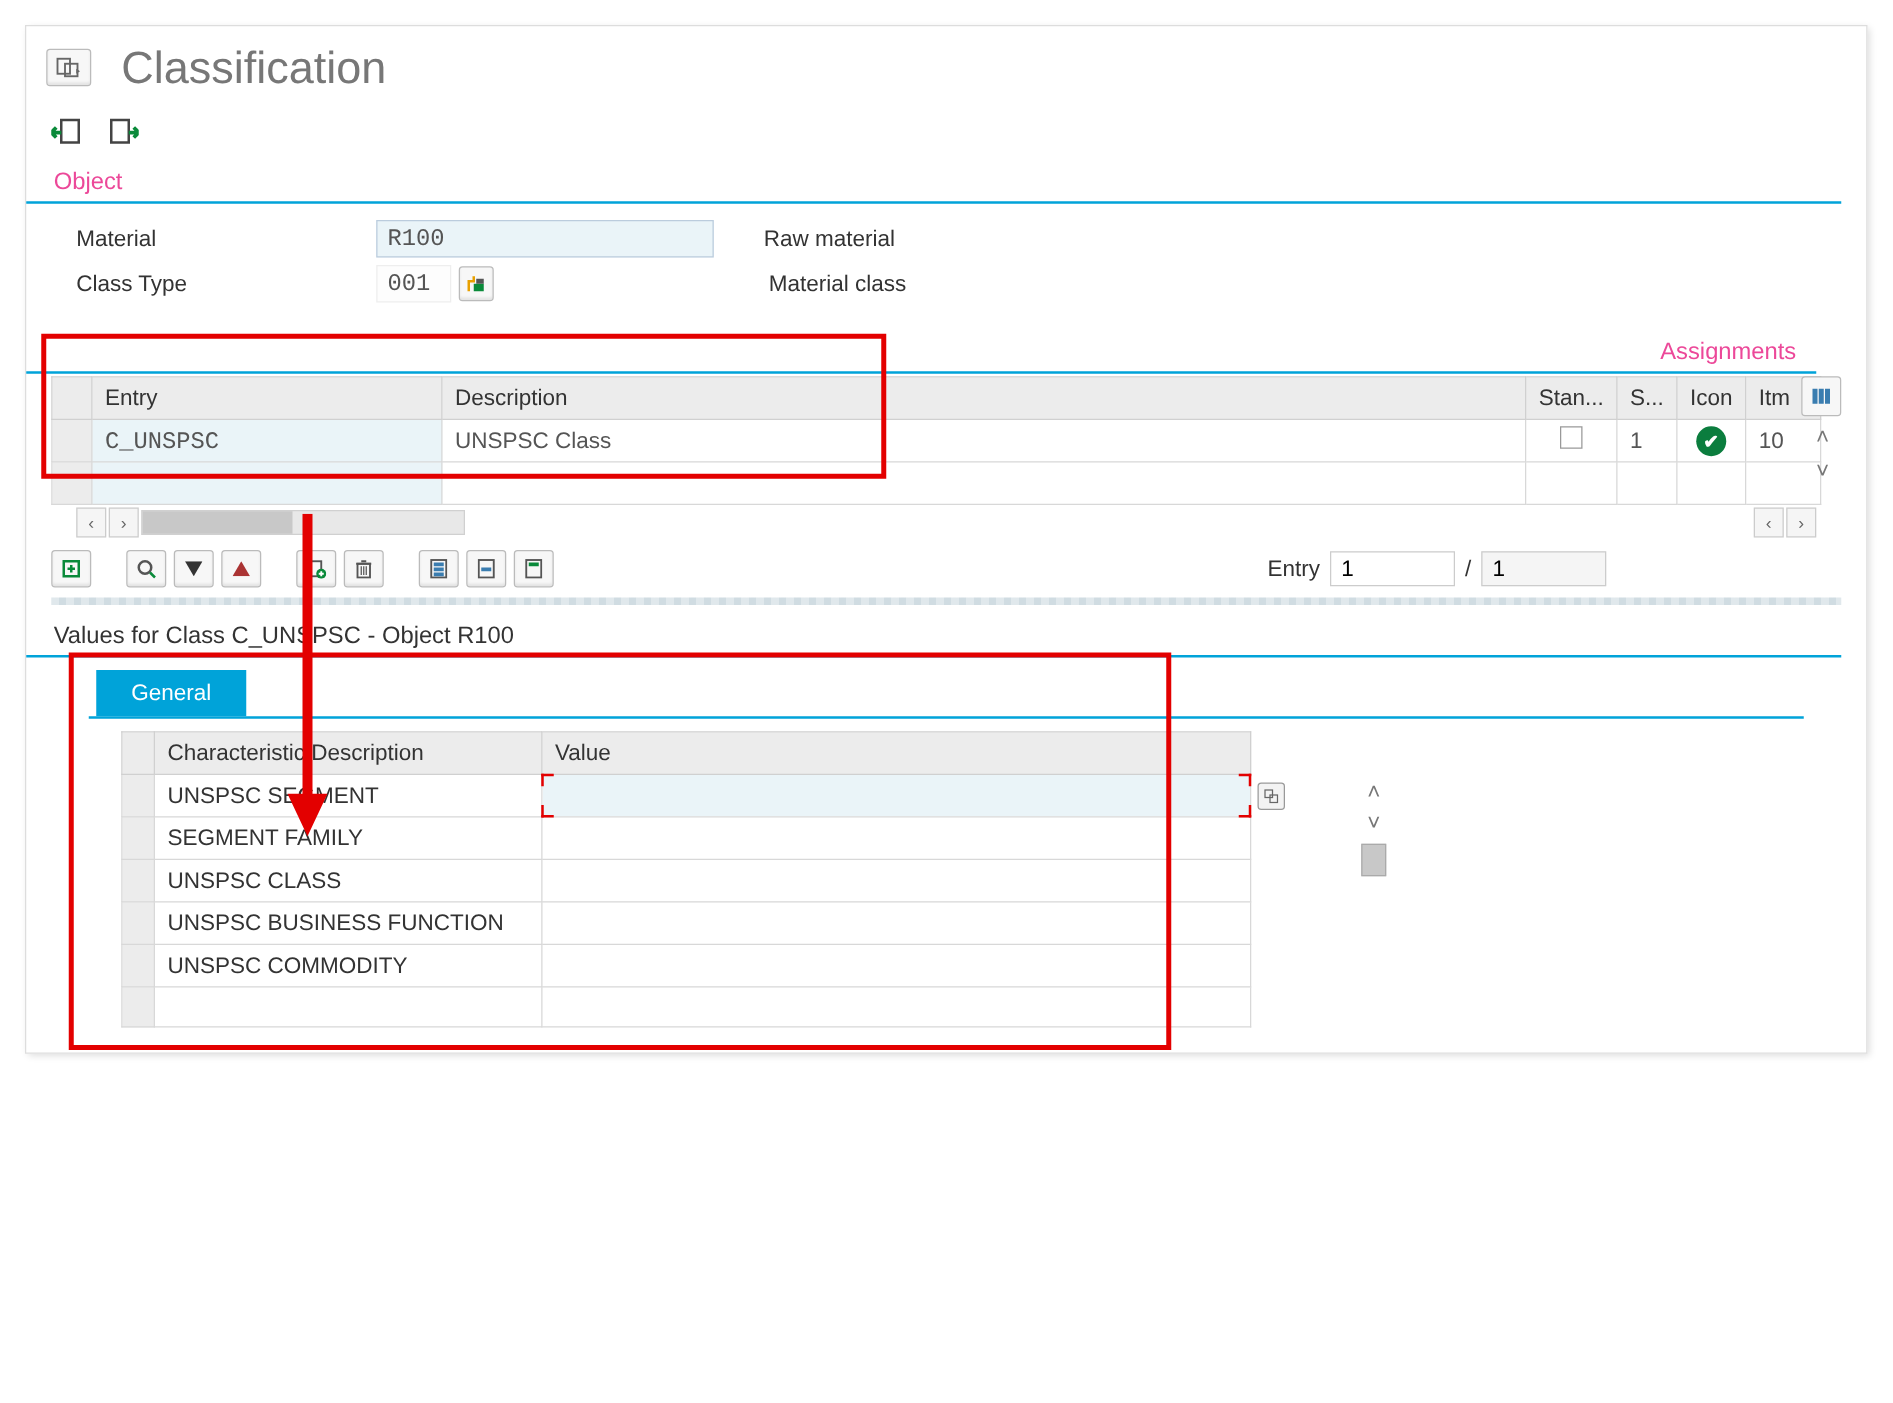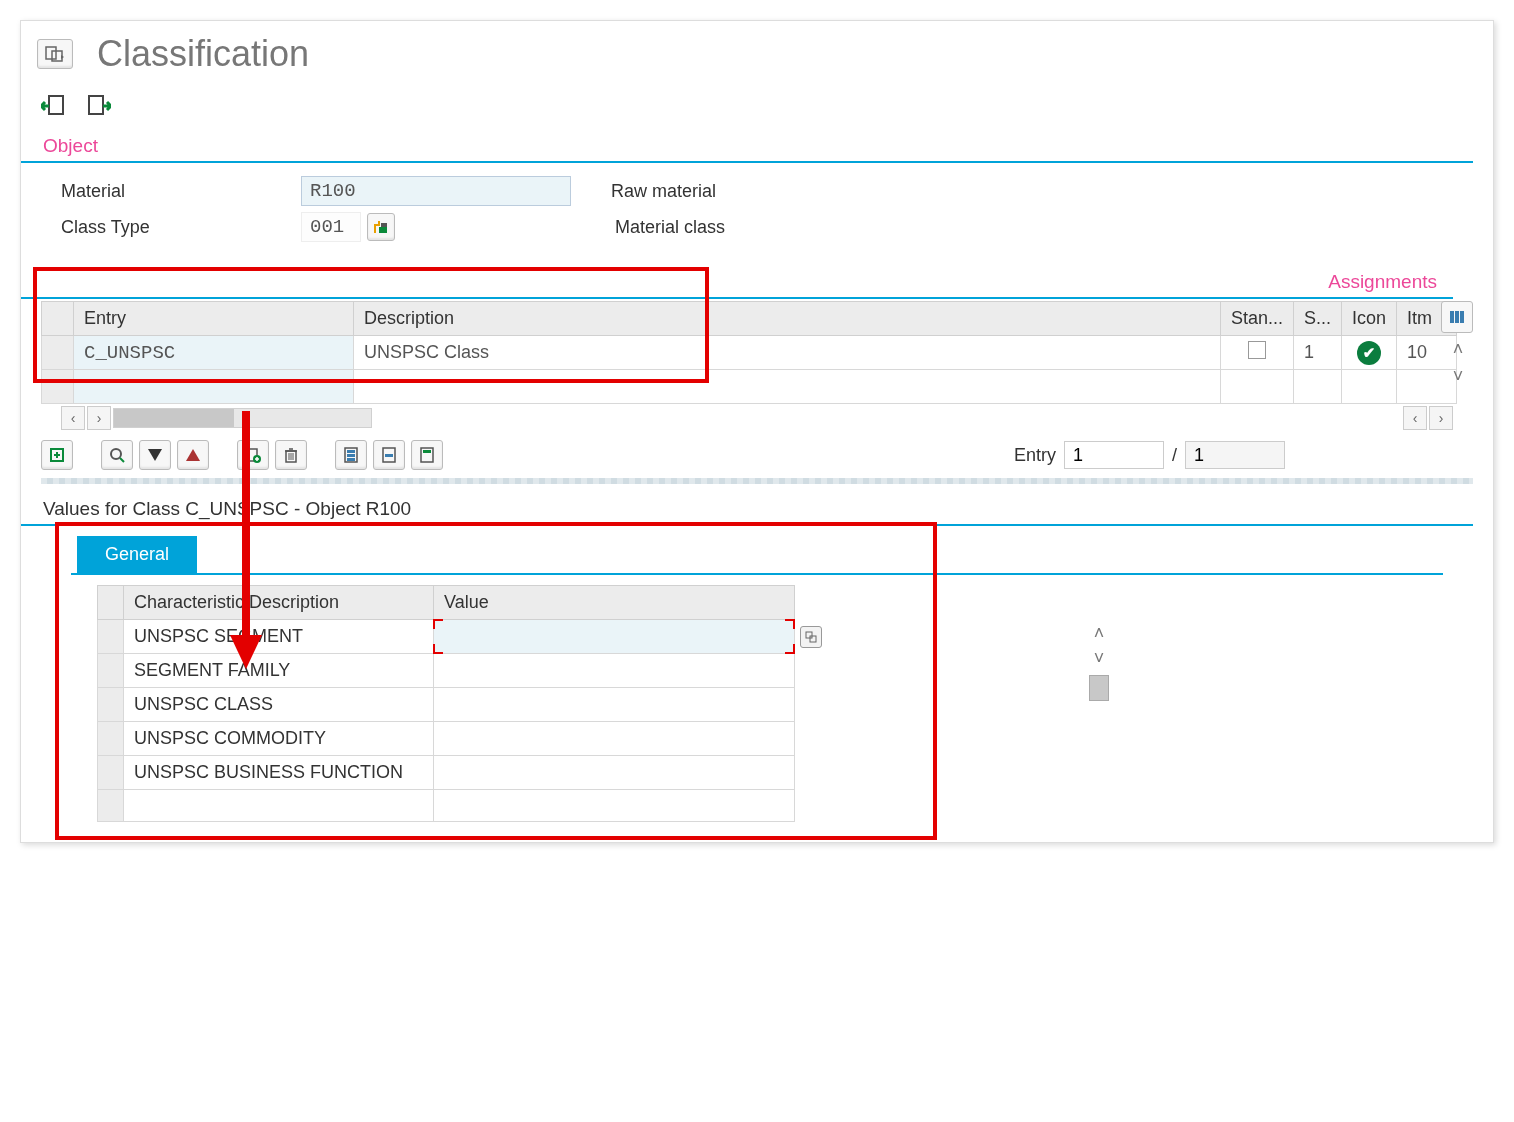--- a/index.html
+++ b/index.html
@@ -219,21 +219,21 @@
   .values-header {
     font-size:19px;color:#333;padding:14px 16px 4px 22px;border-bottom:2px solid #00a3d9;margin-right:20px;
   }
   .tab {
     display:inline-block;padding:8px 28px;background:#00a3d9;color:#fff;margin:10px 0 0 56px;font-size:18px;
   }
   .tabline {
     border-bottom:2px solid #00a3d9;margin:0 50px 10px 50px;
   }
   .char-table {
-    border-collapse:collapse;width:698px;margin-left:76px;
+    border-collapse:collapse;width:904px;margin-left:76px;
   }
   .char-table th {
     background:#ececec;border:1px solid #d0d0d0;text-align:left;font-weight:normal;padding:6px 10px;font-size:18px;
   }
   .char-table td {
     border:1px solid #d8d8d8;padding:6px 10px;background:#fff;height:32px;font-size:18px;
   }
   .val-cell-active {
     background:#eaf4f8 !important;
     position:relative;
@@ -487,26 +487,26 @@
               <td>SEGMENT FAMILY</td>
               <td></td>
             </tr>
           <tr>
               <td style="background:#ececec;"></td>
               <td>UNSPSC CLASS</td>
               <td></td>
             </tr>
           <tr>
               <td style="background:#ececec;"></td>
+              <td>UNSPSC BUSINESS FUNCTION</td>
+              <td></td>
+            </tr>
+          <tr>
+              <td style="background:#ececec;"></td>
               <td>UNSPSC COMMODITY</td>
-              <td></td>
-            </tr>
-          <tr>
-              <td style="background:#ececec;"></td>
-              <td>UNSPSC BUSINESS FUNCTION</td>
               <td></td>
             </tr>
           <tr>
               <td style="background:#ececec;"></td>
               <td></td>
               <td></td>
             </tr>
         </tbody>
       </table>
       <div class="char-updown" style="top:38px;right:380px;">

